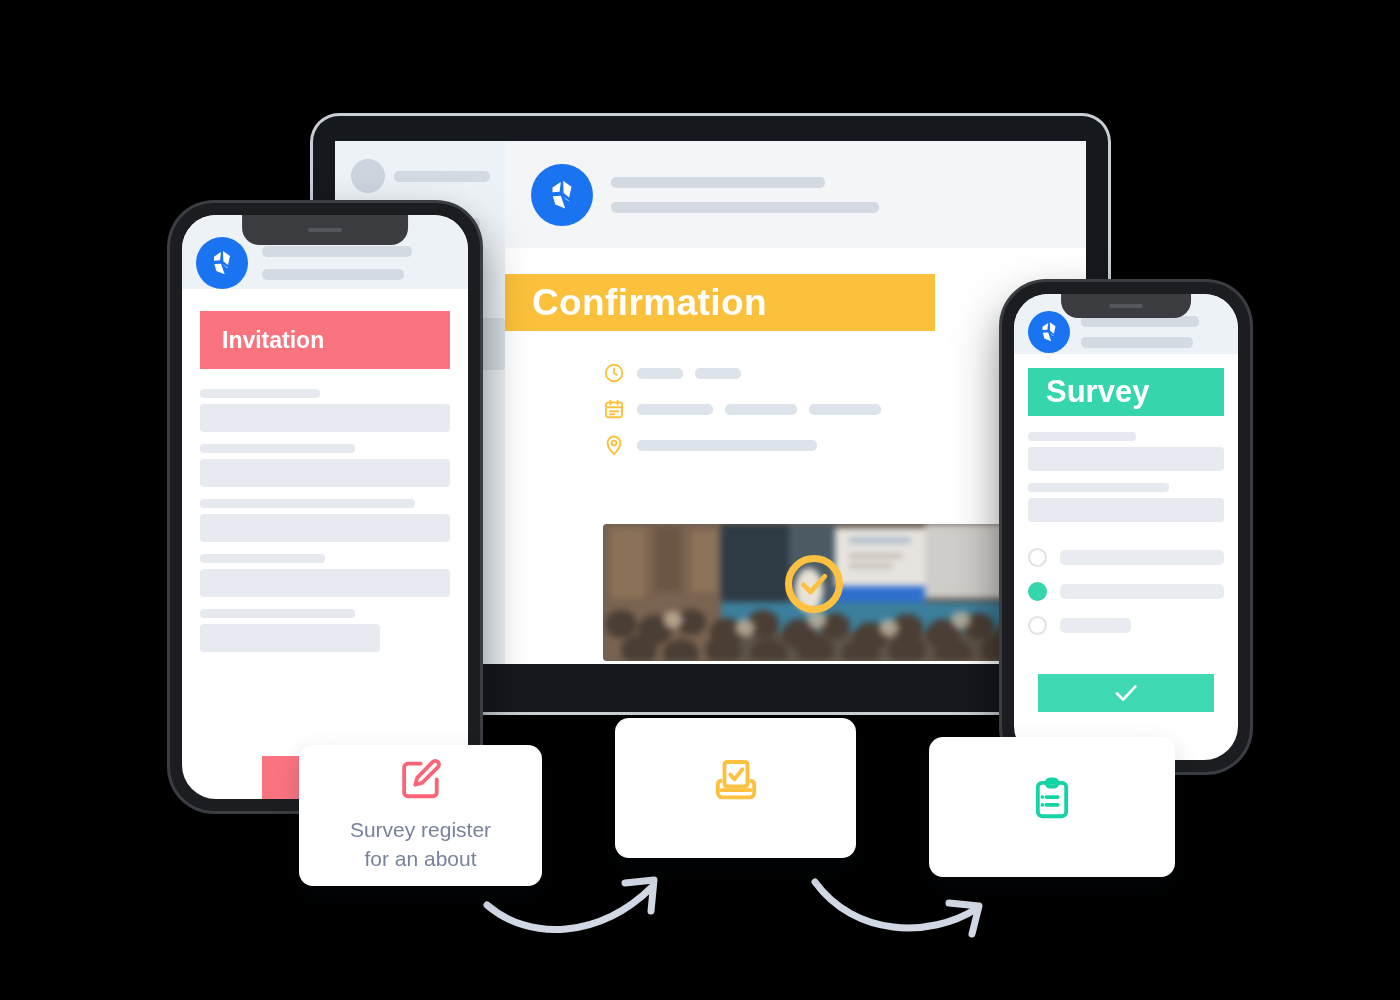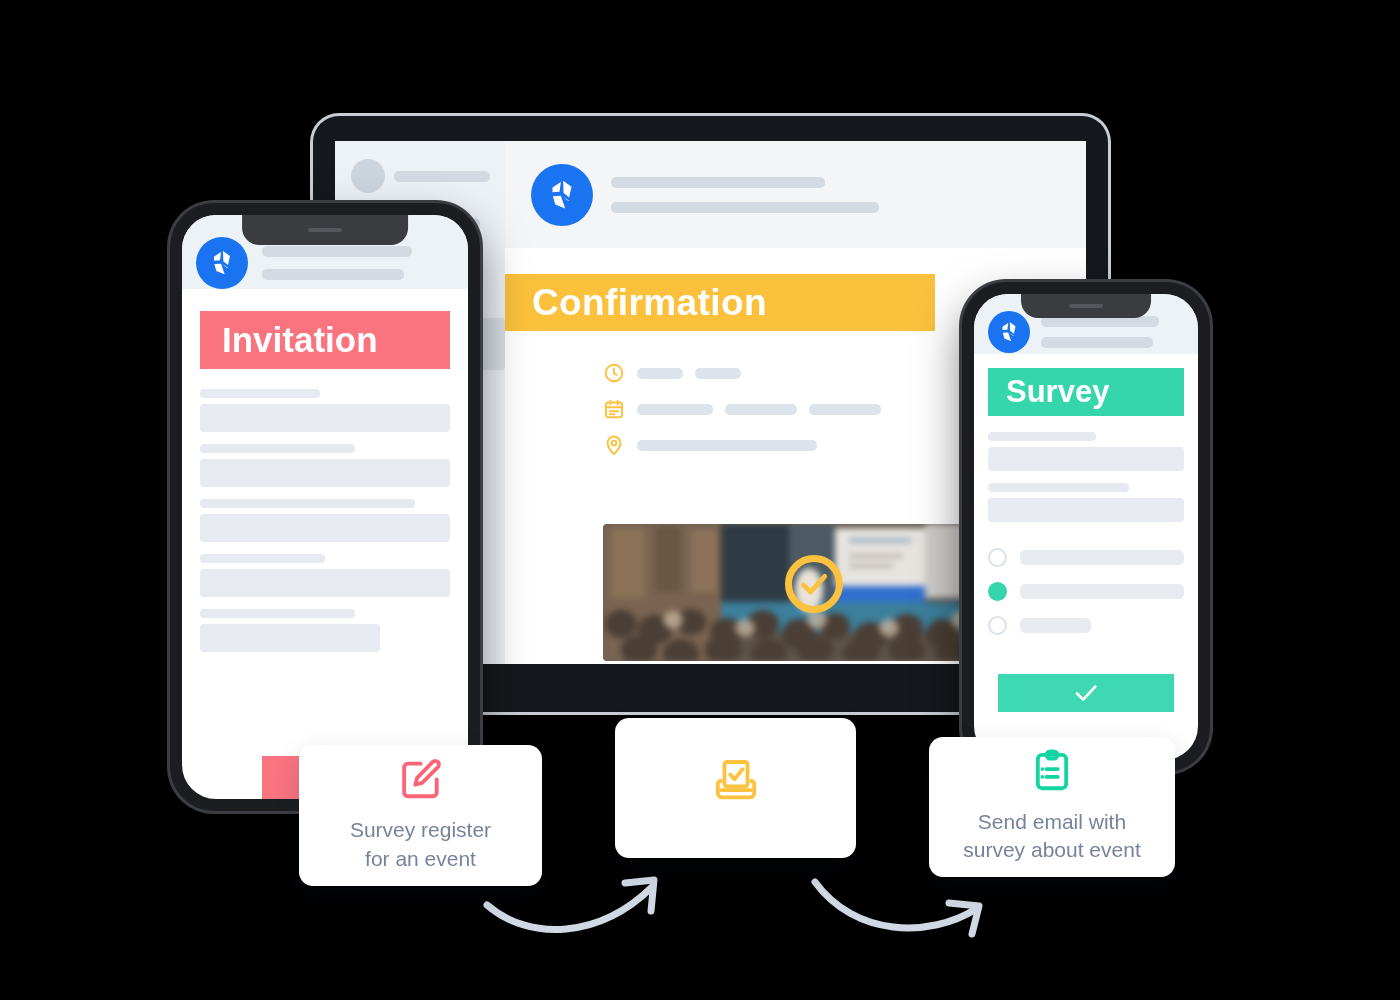--- a/index.html
+++ b/index.html
@@ -75,28 +75,28 @@
   .ph-head{background:#edf2f7;display:flex;align-items:center;gap:14px;padding:0 14px;box-sizing:border-box;}
   .logo{border-radius:50%;background:#1a73f0;display:flex;align-items:center;justify-content:center;flex:0 0 auto;}
   .logo svg{display:block;}
 
   #phoneL{left:170px;top:203px;width:310px;height:608px;}
   #phoneL .ph-head{height:74px;padding-top:22px;}
   #phoneL .body{padding:0 18px;box-sizing:border-box;}
   .tag{
     display:flex;align-items:center;color:#fff;font-weight:700;box-sizing:border-box;
   }
-  .tag.red{background:#fa7480;height:58px;font-size:35px;padding-left:22px;margin:22px 0 20px;}
+  .tag.red{background:#fa7480;height:58px;font-size:23px;padding-left:22px;margin:22px 0 20px;}
   .form-row{margin-bottom:12px;}
   .form-lbl{height:9px;border-radius:4px;background:#e6e9ef;margin-bottom:6px;}
   .form-inp{height:28px;border-radius:4px;background:#e7eaf0;}
   .btn-red{position:absolute;left:80px;right:28px;bottom:-1px;height:44px;background:#fa7480;display:flex;align-items:center;justify-content:center;}
   .btn-red svg{width:34px;height:34px;}
 
-  #phoneR{left:962px;top:282px;width:248px;height:490px;}
+  #phoneR{left:1002px;top:282px;width:248px;height:490px;}
   #phoneR .notch{height:24px;}
   #phoneR .ph-head{height:60px;padding-top:16px;gap:11px;}
   #phoneR .body{padding:0 14px;box-sizing:border-box;}
   .tag.green{background:#3ad6ae;background:#36d6ad;height:48px;font-size:31px;padding-left:18px;margin:14px 0 16px;}
   .opt{display:flex;align-items:center;gap:13px;margin-bottom:15px;}
   .radio{width:19px;height:19px;border-radius:50%;border:2px solid #dde2e9;box-sizing:border-box;flex:0 0 19px;}
   .radio.on{background:#36d6ad;border-color:#36d6ad;}
   .btn-green{position:absolute;left:24px;right:24px;bottom:48px;height:38px;background:#3ed8b2;display:flex;align-items:center;justify-content:center;}
   .btn-green svg{width:30px;height:30px;}
 
@@ -406,21 +406,21 @@
 
   <div class="card" id="card1">
     <span class="ico">
       <svg width="46" height="46" viewBox="0 0 24 24" fill="none" stroke="#fa6476" stroke-width="2" stroke-linecap="round" stroke-linejoin="round">
         <path d="M20.2 12.2V19a2 2 0 0 1-2 2H5.2a2 2 0 0 1-2-2V6a2 2 0 0 1 2-2h6.6"></path>
         <path d="M18.1 3.1a1.9 1.9 0 0 1 2.7 2.7L12.6 14 9 15l1-3.6 8.1-8.3z"></path>
       </svg>
     </span>
     <div class="lbl">
       <div>Survey register</div>
-      <div>for an event</div>
+      <div>for an about</div>
     </div>
   </div>
 
   <div class="card" id="card2">
     <span class="ico">
       <svg width="46" height="46" viewBox="0 0 24 24" fill="none" stroke="#fcc23f" stroke-width="2" stroke-linecap="round" stroke-linejoin="round">
         <rect x="6" y="2.6" width="12" height="12.8" rx="1.3"></rect>
         <path d="M9 9.2 L11.2 11.6 L15.4 6.4"></path>
         <path d="M4.1 12.5a1.6 1.6 0 0 0-1.6 1.6v4.6a2.4 2.4 0 0 0 2.4 2.4h14.2a2.4 2.4 0 0 0 2.4-2.4v-4.6a1.6 1.6 0 0 0-1.6-1.6"></path>
         <path d="M4.3 17.3h15.4"></path>
@@ -431,19 +431,15 @@
   <div class="card" id="card3">
     <span class="ico">
       <svg width="46" height="46" viewBox="0 0 24 24" fill="none" stroke="#14d4a4" stroke-width="2" stroke-linecap="round" stroke-linejoin="round">
         <rect x="4.6" y="3.6" width="14.8" height="17.4" rx="2.2"></rect>
         <rect x="9.2" y="1.8" width="5.6" height="3.7" rx="1.8"></rect>
         <path d="M9.1 11h5.9M9.1 15.1h5.9"></path>
         <circle cx="7" cy="11" r=".95" fill="#14d4a4" stroke="none"></circle>
         <circle cx="7" cy="15.1" r=".95" fill="#14d4a4" stroke="none"></circle>
       </svg>
     </span>
-    <div class="lbl">
-      <div>Send email with</div>
-      <div>survey about event</div>
-    </div>
   </div>
 
 </div>
 
 </body></html>

